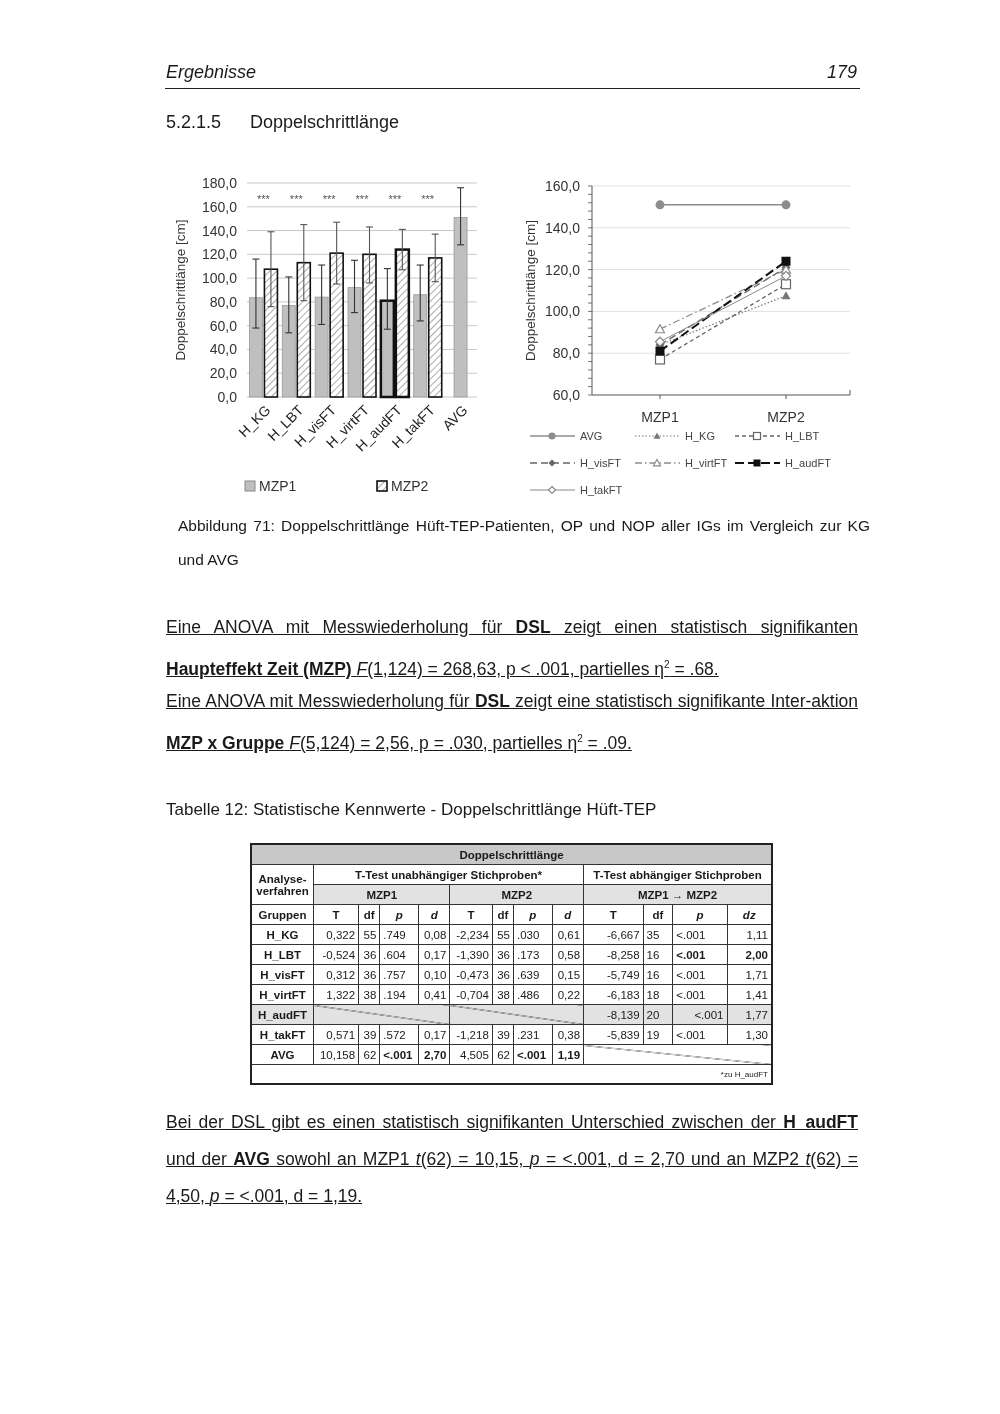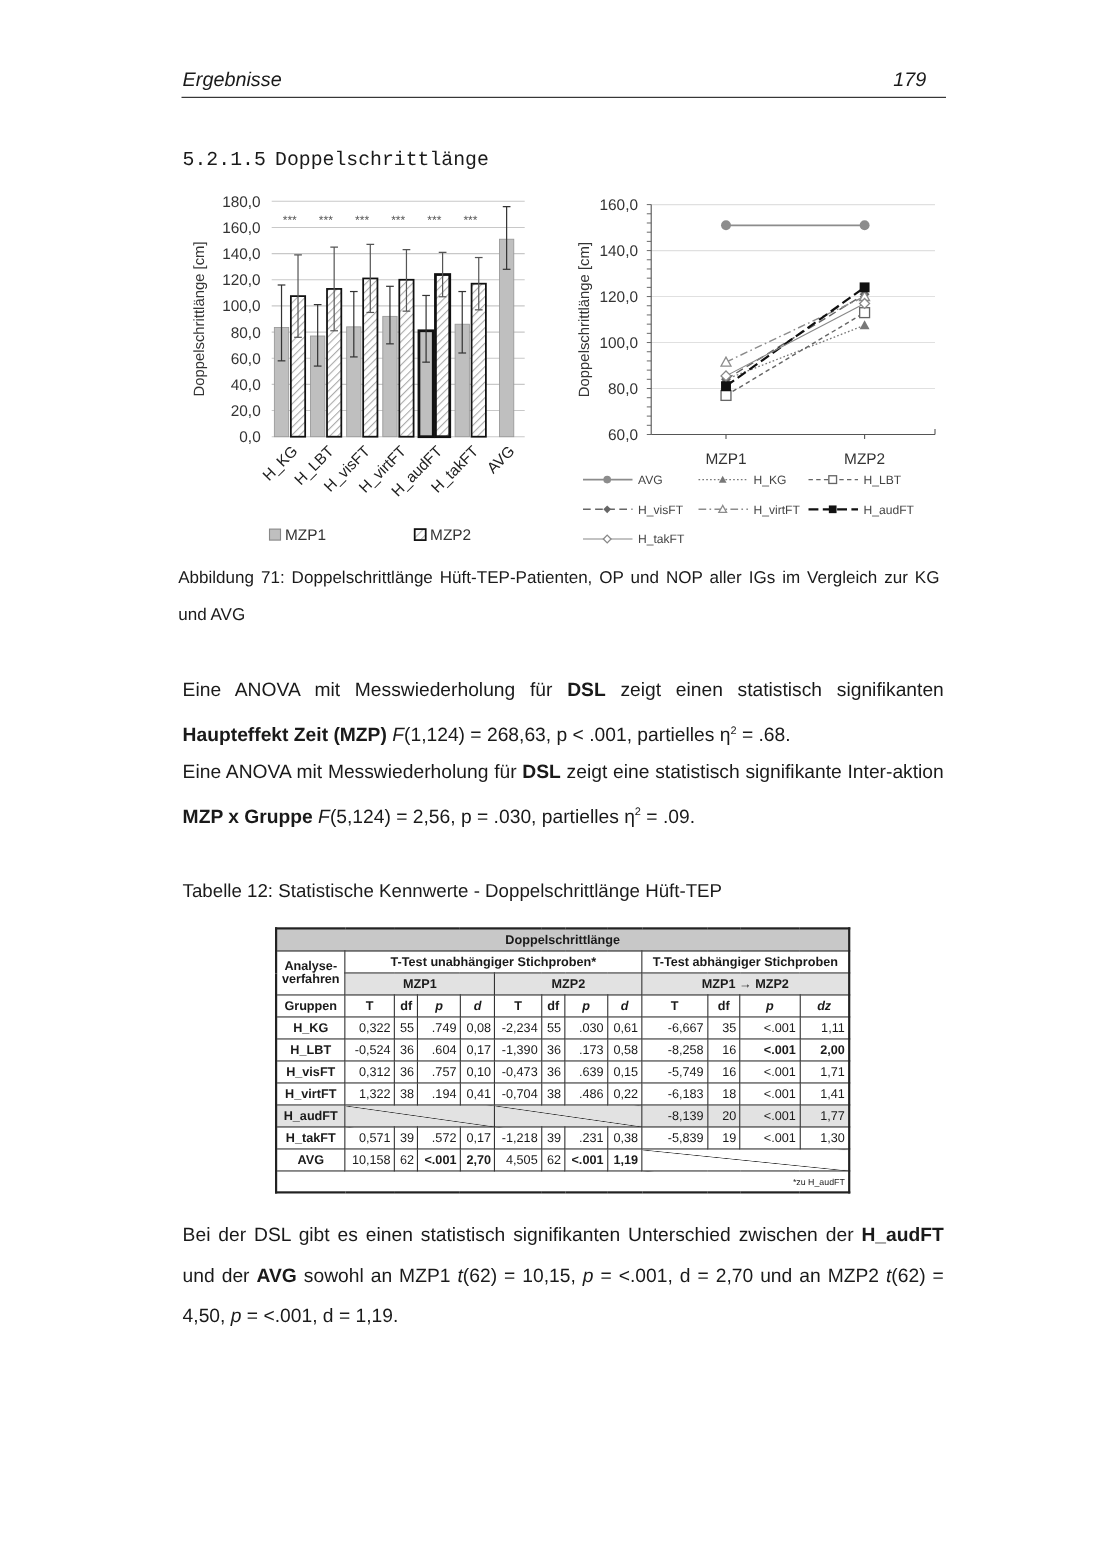--- a/index.html
+++ b/index.html
@@ -1,30 +1,30 @@
 <!DOCTYPE html>
 <html><head>
 <meta charset="utf-8">
 <style>
   html, body { margin:0; padding:0; background:#fff; }
   body { width:1000px; height:1414px; position:relative; font-family:"Liberation Sans", sans-serif; color:#1a1a1a; overflow:hidden; }
   .abs { position:absolute; }
   .running-head { left:166px; top:62px; width:692px; font-size:18px; font-style:italic; }
-  .running-head .pg { position:absolute; right:16px; top:0; }
+  .running-head .pg { position:absolute; right:1px; top:0; }
   .head-rule { left:165px; top:88px; width:695px; height:0; border-top:1.5px solid #222; }
-  .section { left:166px; top:136px; font-size:18px;font-family:Liberation Mono, monospace; }
+  .section { left:166px; top:112px; font-size:18px; }
   .section .num { display:inline-block; width:84px; }
-  .caption { left:162px; top:509px; width:692px; font-size:15.5px; line-height:34px; text-align:justify; }
-  .para { left:166px; width:692px; font-size:17.5px; line-height:37px; text-align:justify; }
+  .caption { left:178px; top:509px; width:692px; font-size:15.5px; line-height:34px; text-align:justify; }
+  .para { left:166px; width:692px; font-size:17.5px; line-height:37px; text-align:justify;text-decoration:underline; }
   .para b { font-weight:bold; }
   .tab-caption { left:166px; top:800px; font-size:17px; }
   svg text { font-family:"Liberation Sans", sans-serif; }
   table.stats { position:absolute; left:250px; top:843px; width:523px; border-collapse:collapse; font-size:11.5px; border:2px solid #222; }
   table.stats td { border:1px solid #333; padding:1px 3px; height:17px; text-align:right; }
-  table.stats td.c { text-align:right; }
+  table.stats td.c { text-align:left; }
   table.stats td.grp { font-weight:bold; text-align:center; }
   table.stats .hdr { font-weight:bold; text-align:center; }
   table.stats .gray { background:#c8c8c8; }
   table.stats .lgray { background:#e2e2e2; }
   table.stats .b { font-weight:bold; }
   table.stats .i { font-style:italic; }
   table.stats td.foot { font-size:8px; text-align:right; height:16px; }
 </style>
 </head>
 <body>

